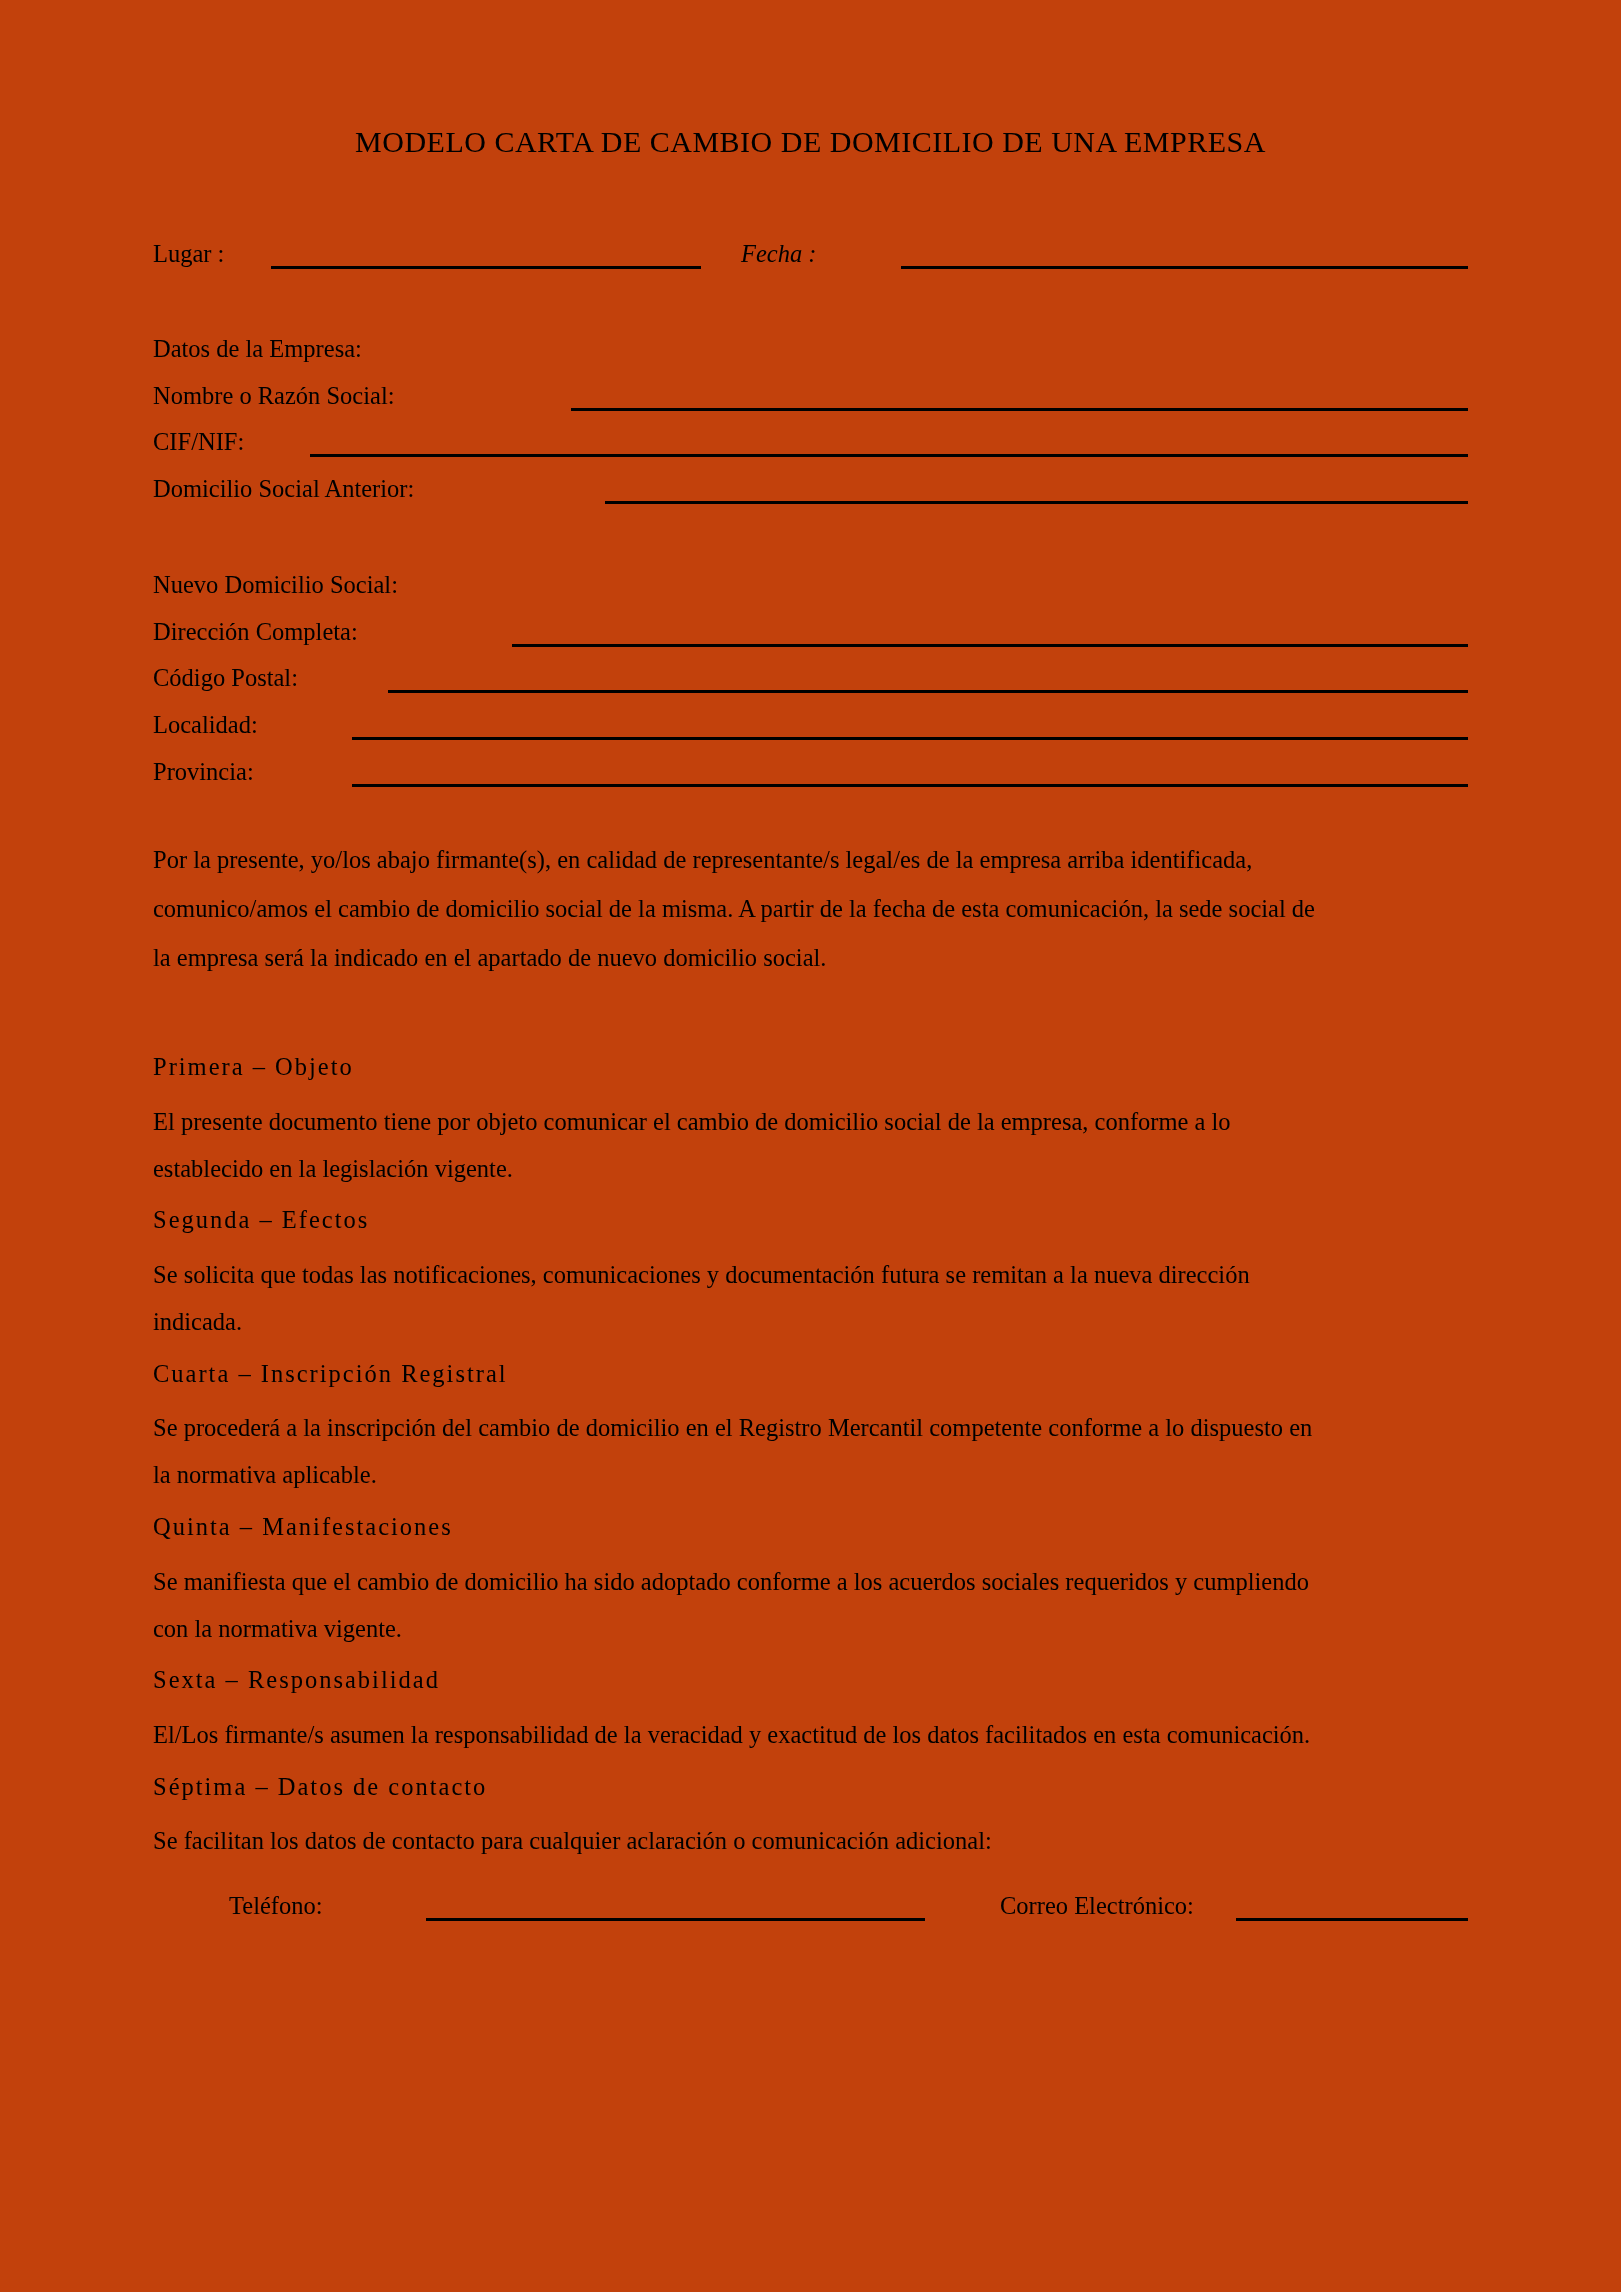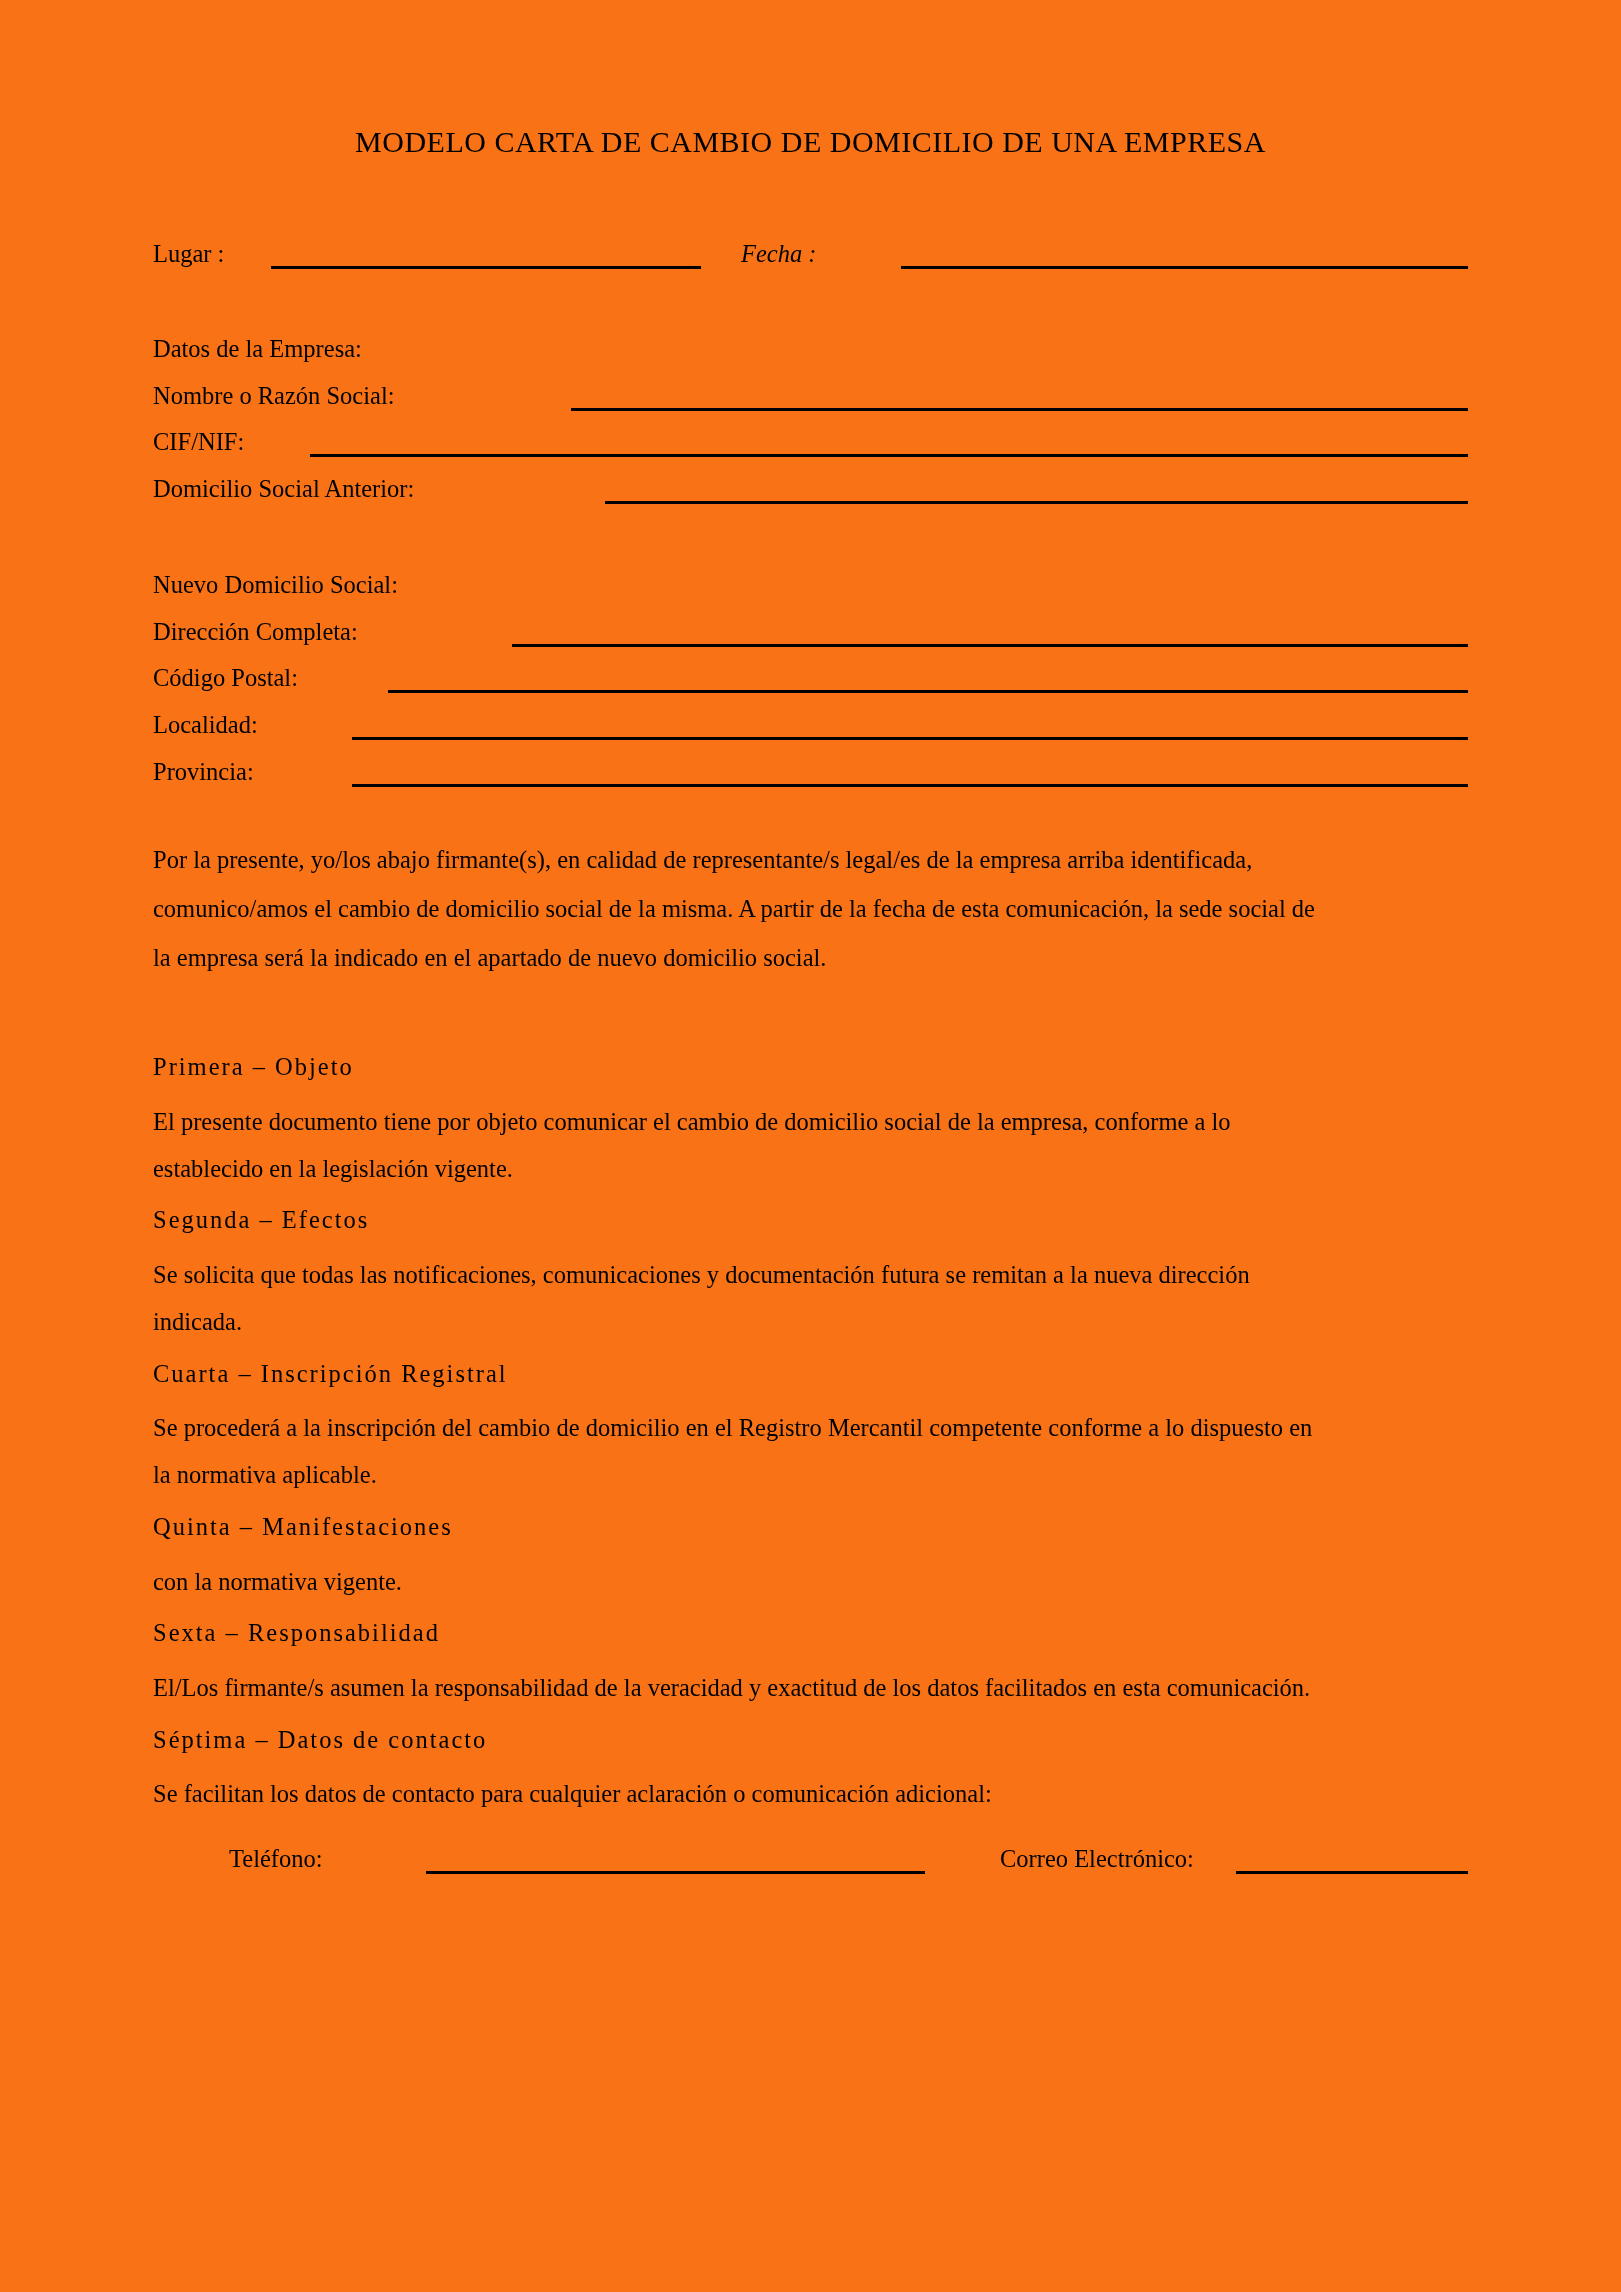--- a/index.html
+++ b/index.html
@@ -1,21 +1,21 @@
 <!DOCTYPE html>
 <html><head>
 <meta charset="utf-8">
 <style>
   html, body { margin: 0; padding: 0; background: #e8e8e8; }
   .page {
     position: relative;
     width: 1621px;
     height: 2293px;
     margin: 0 auto;
-    background: #f97316;
+    background: #c2410c;
     color: #000000;
     font-family: "Liberation Serif", "DejaVu Serif", serif;
     font-size: 24.5px;
     box-sizing: border-box;
     padding: 123px 153px 16px 153px;
     overflow: hidden;
   }
   .title {
     margin: 0;
     font-size: 30px;
@@ -145,20 +145,21 @@
     <div class="clause-heading">Cuarta – Inscripción Registral</div>
     <div class="clause-body">
       <div class="bline">Se procederá a la inscripción del cambio de domicilio en el Registro Mercantil competente conforme a lo dispuesto en</div>
       <div class="bline">la normativa aplicable.</div>
     </div>
   </section>
 
   <section class="clause">
     <div class="clause-heading">Quinta – Manifestaciones</div>
     <div class="clause-body">
+      <div class="bline">Se manifiesta que el cambio de domicilio ha sido adoptado conforme a los acuerdos sociales requeridos y cumpliendo</div>
       <div class="bline">con la normativa vigente.</div>
     </div>
   </section>
 
   <section class="clause">
     <div class="clause-heading">Sexta – Responsabilidad</div>
     <div class="clause-body">
       <div class="bline">El/Los firmante/s asumen la responsabilidad de la veracidad y exactitud de los datos facilitados en esta comunicación.</div>
     </div>
   </section>

